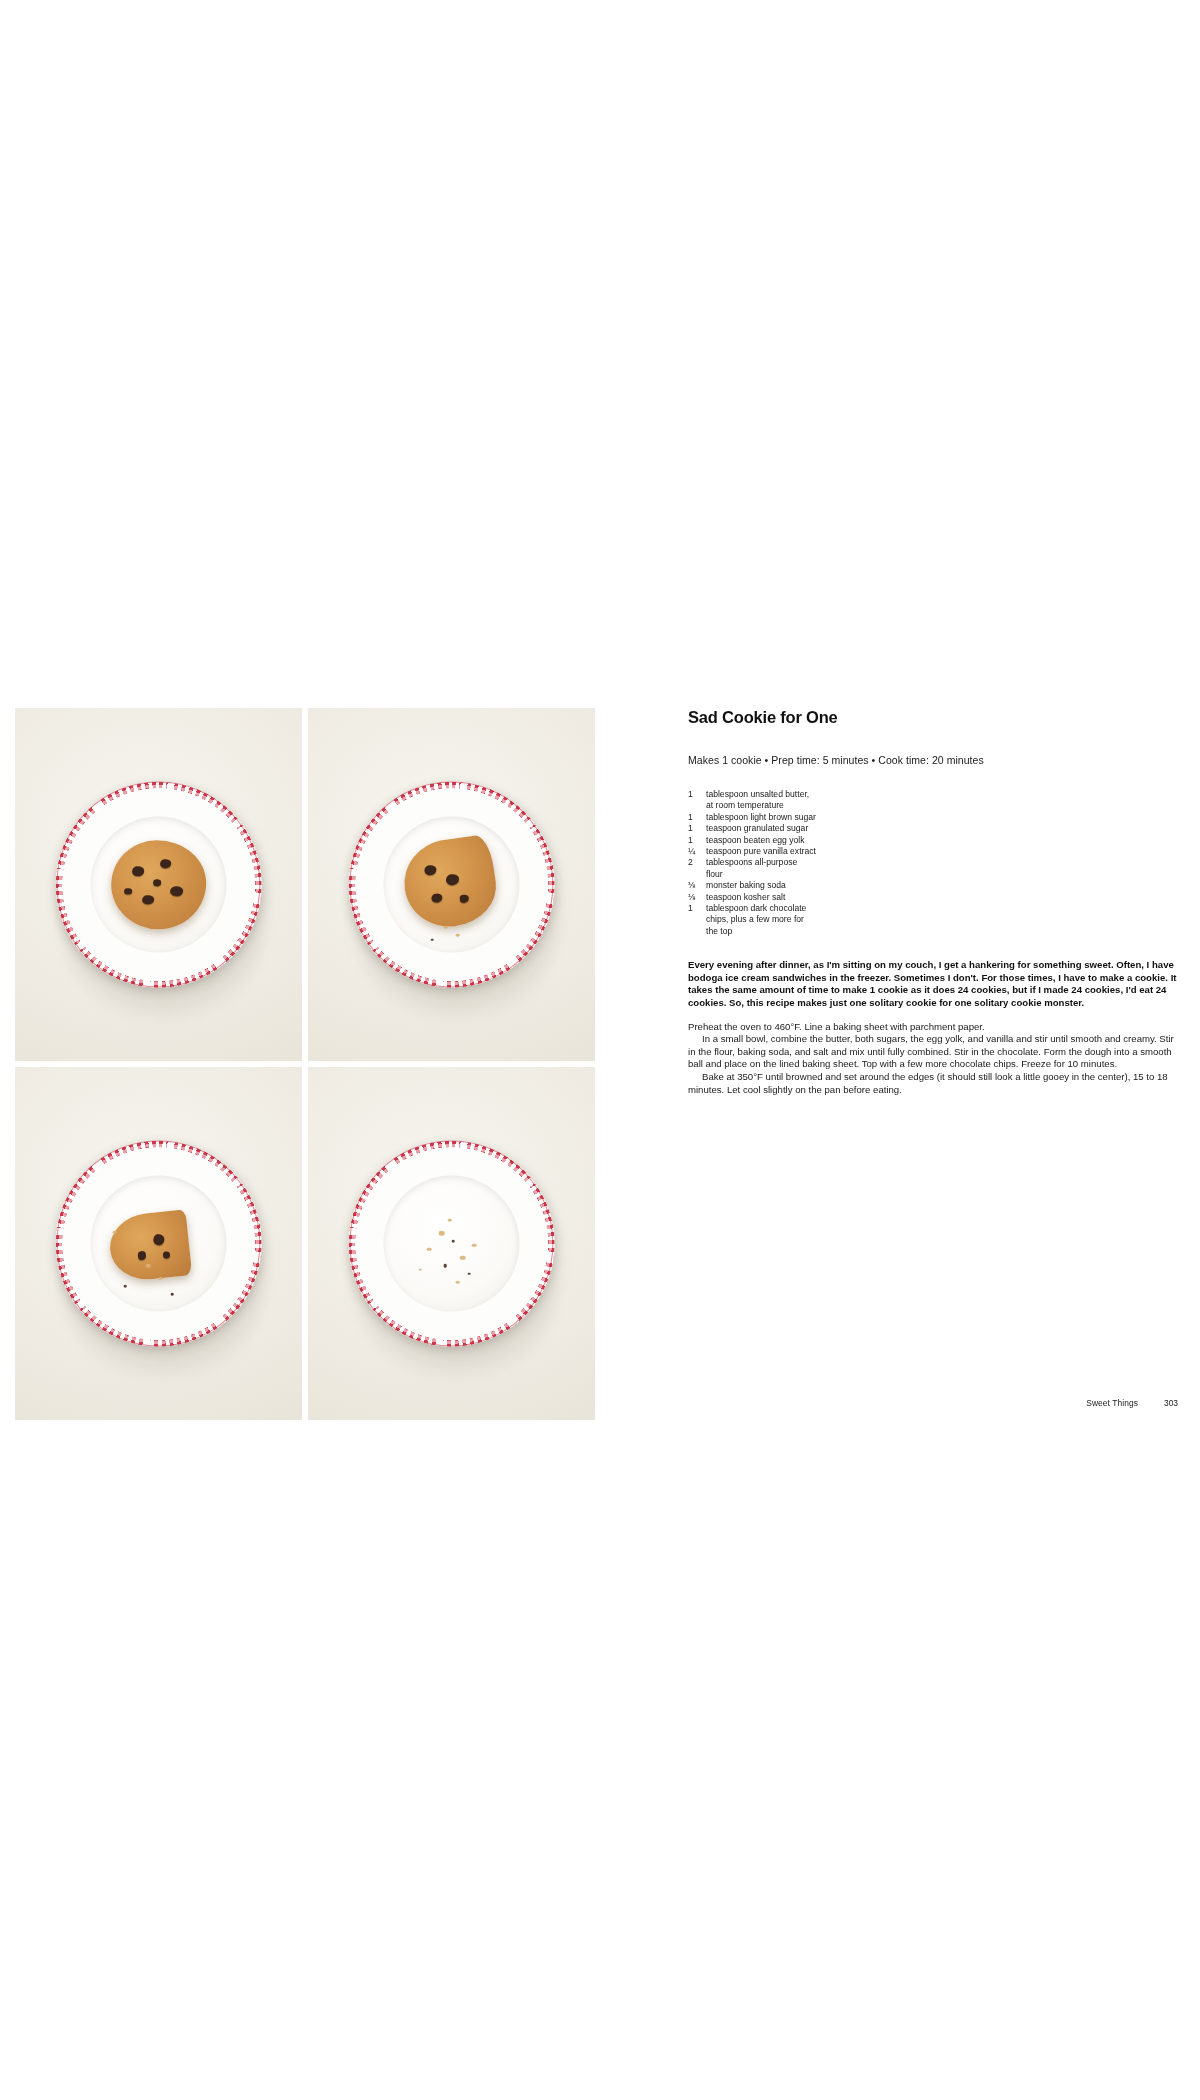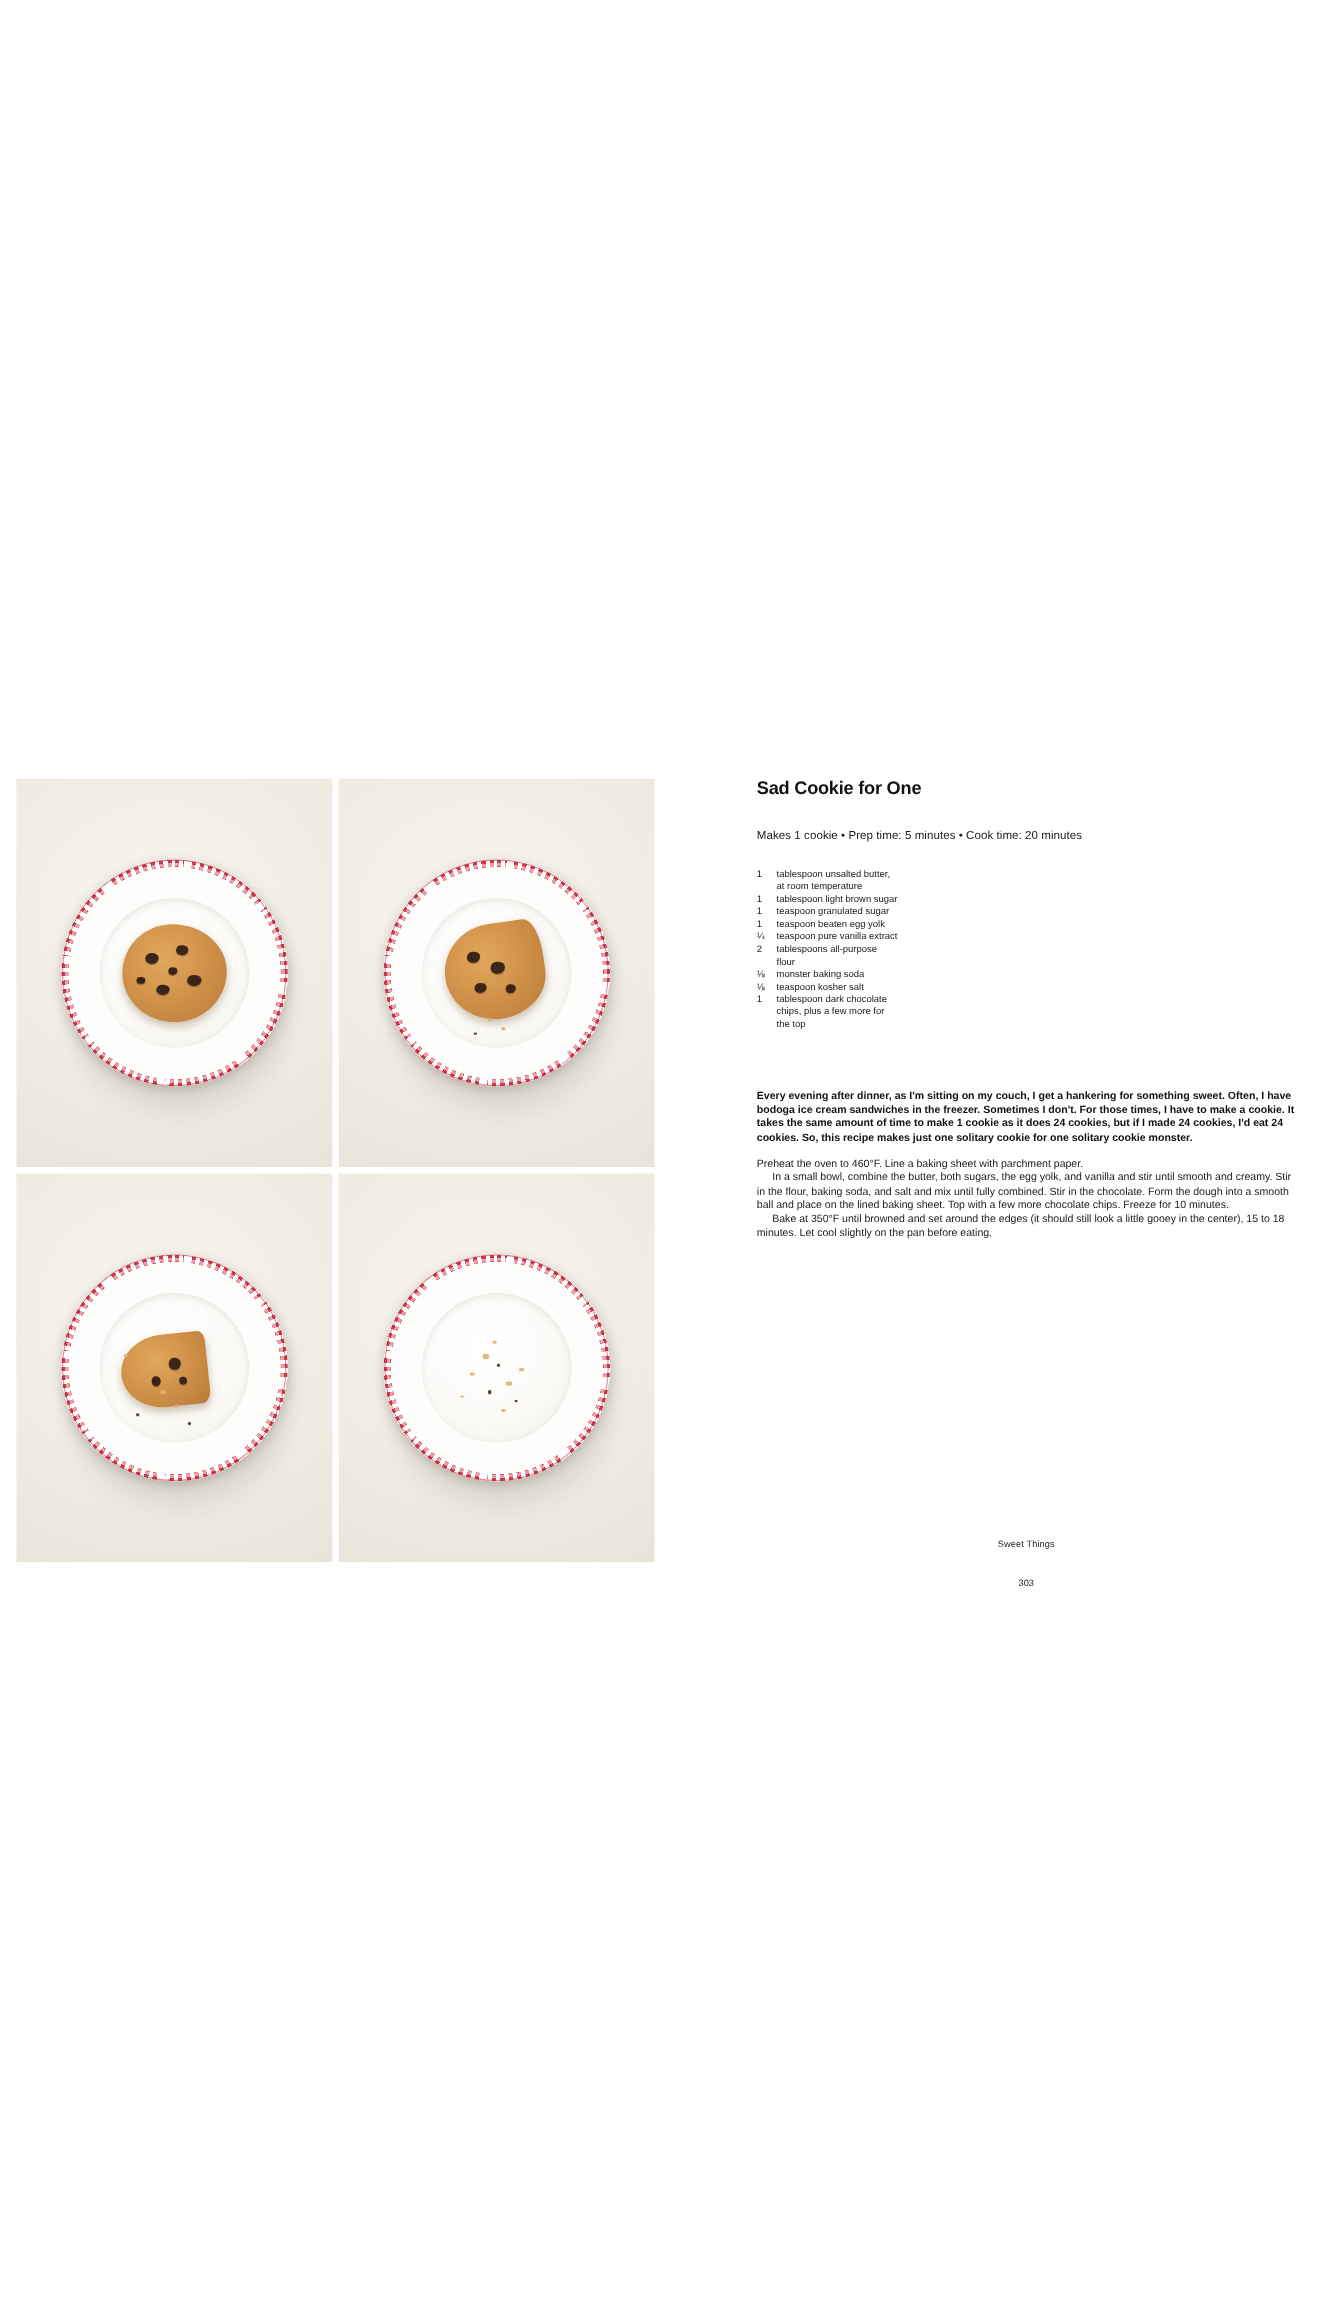--- a/index.html
+++ b/index.html
@@ -215,21 +215,20 @@
     margin-bottom: 0px;
   }
   .ingredient .amt {
     display: inline-block;
     width: 14px;
     text-indent: 0;
     margin-right: 4px;
   }
   .method {
     flex: 1;
-    margin-top: 32px;
   }
   .headnote {
     font-size: 9.6px;
     line-height: 12.6px;
     font-weight: 700;
     color: #111111;
     margin: 0 0 11px 0;
   }
   .step {
     font-size: 9.6px;
@@ -244,21 +243,20 @@
     position: absolute;
     left: 688px;
     top: 1398px;
     width: 490px;
     display: flex;
     justify-content: flex-end;
     align-items: center;
     gap: 26px;
     font-size: 8.4px;
     color: #1a1a1a;
-    flex-direction: column;
   }
   .footer .chapter { letter-spacing: 0.1px; }
   .footer .folio { font-weight: 400; }
 </style>
 </head>
 <body>
 
 <div class="spread">
 
   <div class="photo-grid">

